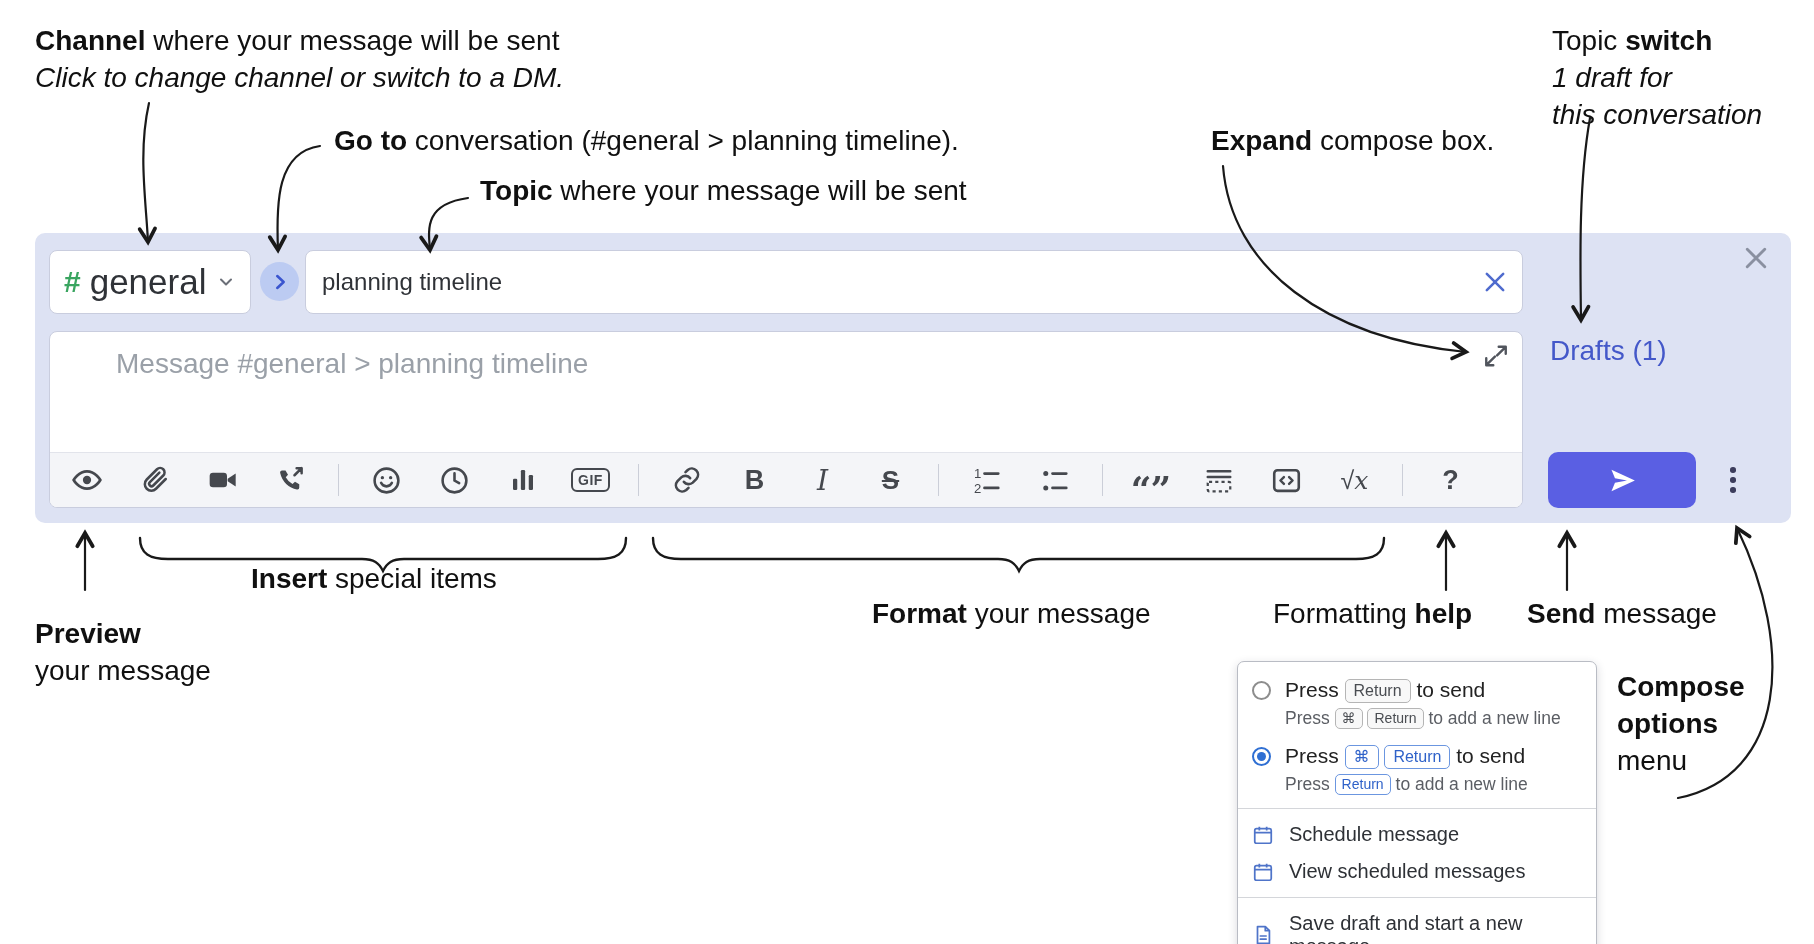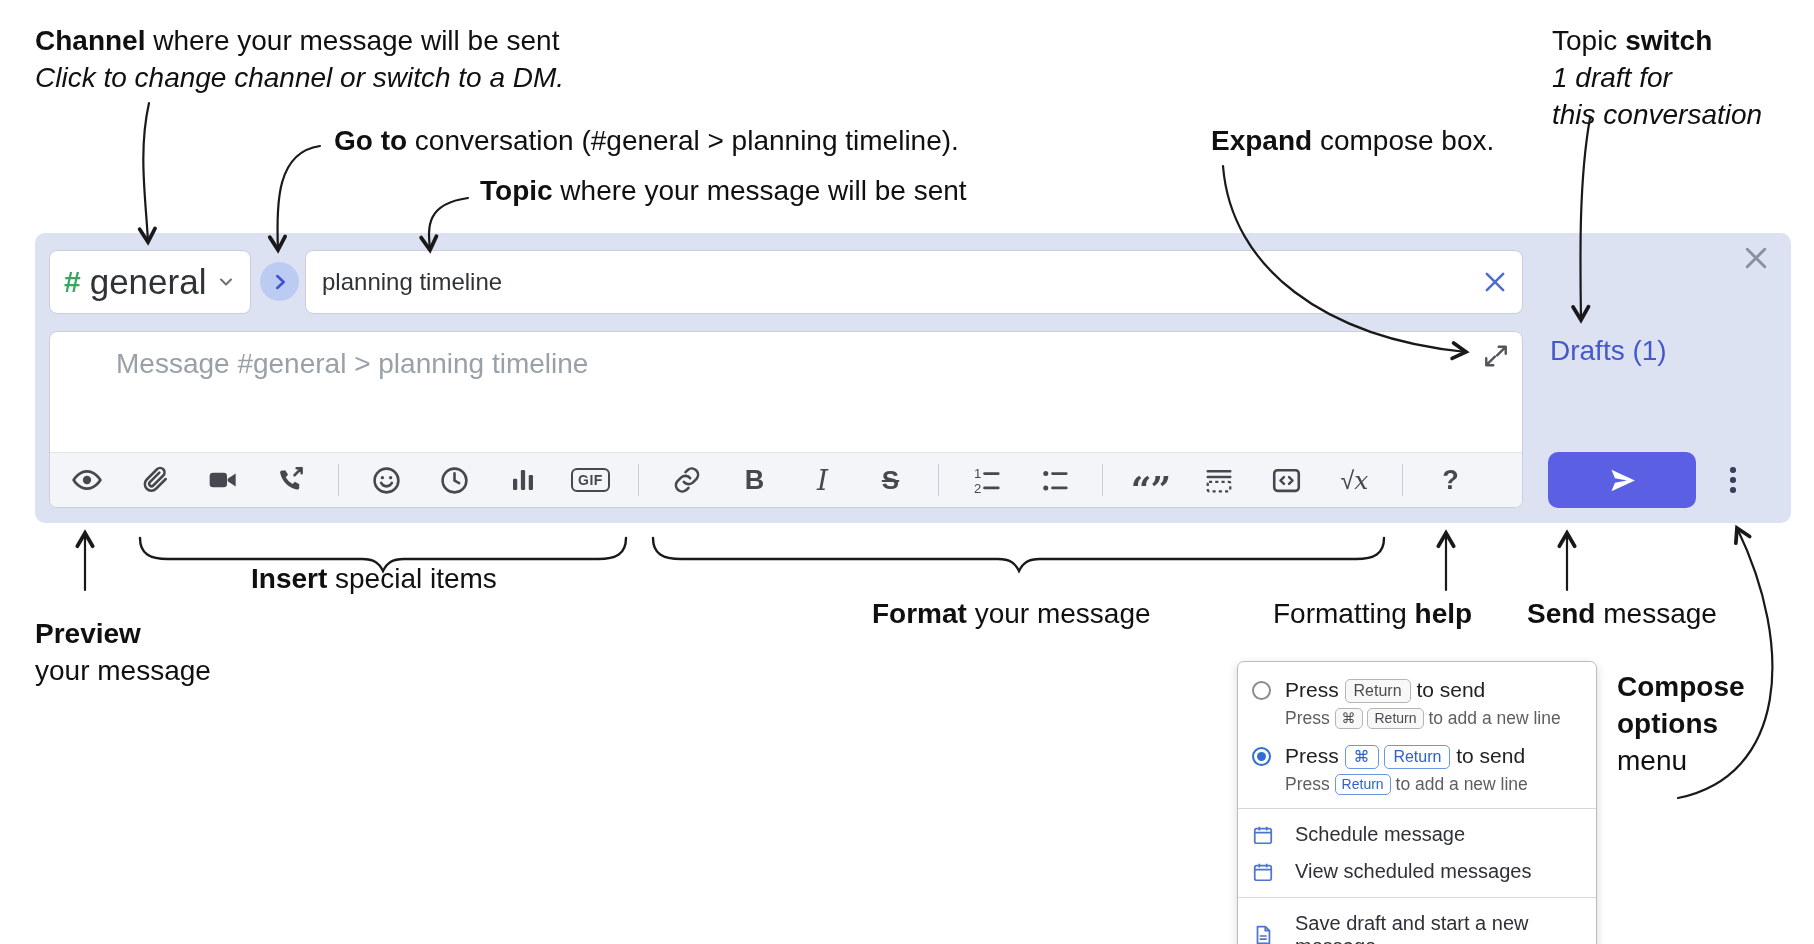--- a/index.html
+++ b/index.html
@@ -67,21 +67,21 @@
     background:#fff; flex:none; margin-top:5px; }
   .radio.on { border-color:#2f6fd3; }
   .radio.on::after { content:""; position:absolute; inset:3px; border-radius:50%; background:#2f6fd3; }
   .opt-main { font-size:21px; color:#222; line-height:28px; }
   .opt-sub { font-size:17.5px; color:#5b5e64; line-height:26px; margin-top:1px; }
   kbd { display:inline-block; font-family:inherit; font-size:16px; line-height:22px; color:#4a4d52;
     background:#f8f8f8; border:1px solid #b5b5b5; border-radius:5px; padding:0 8px; vertical-align:1px; }
   kbd.sm { font-size:14px; line-height:19px; padding:0 6px; }
   kbd.blue { color:#2f62c9; border-color:#6b96e0; background:#fff; }
   .popup-div { height:1px; background:#d4d6da; margin:7px 0; }
-  .popup-item { display:flex; align-items:center; gap:21px; padding:7px 14px; font-size:20px;
+  .popup-item { display:flex; align-items:center; gap:15px; padding:7px 14px; font-size:20px;
     color:#2e3136; cursor:pointer; }
   .popup-item svg { color:#4f74c9; flex:none; }
 </style>
 </head>
 <body>
 
 <div class="canvas">
 
   <div class="ann" style="left:35px;top:22px">
     <div><span class="b">Channel</span><span> where your message will be sent</span></div>

